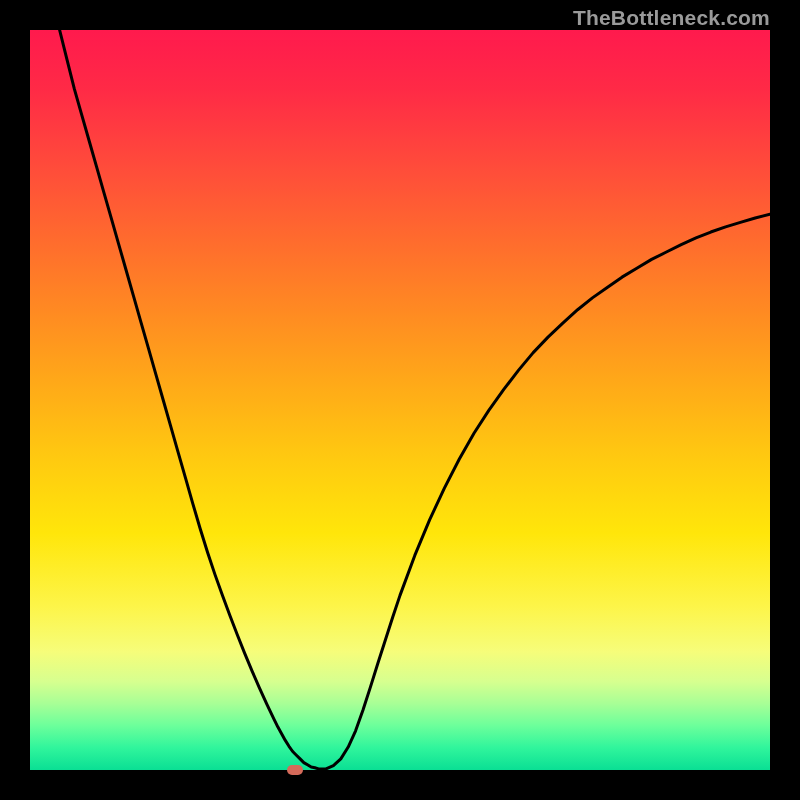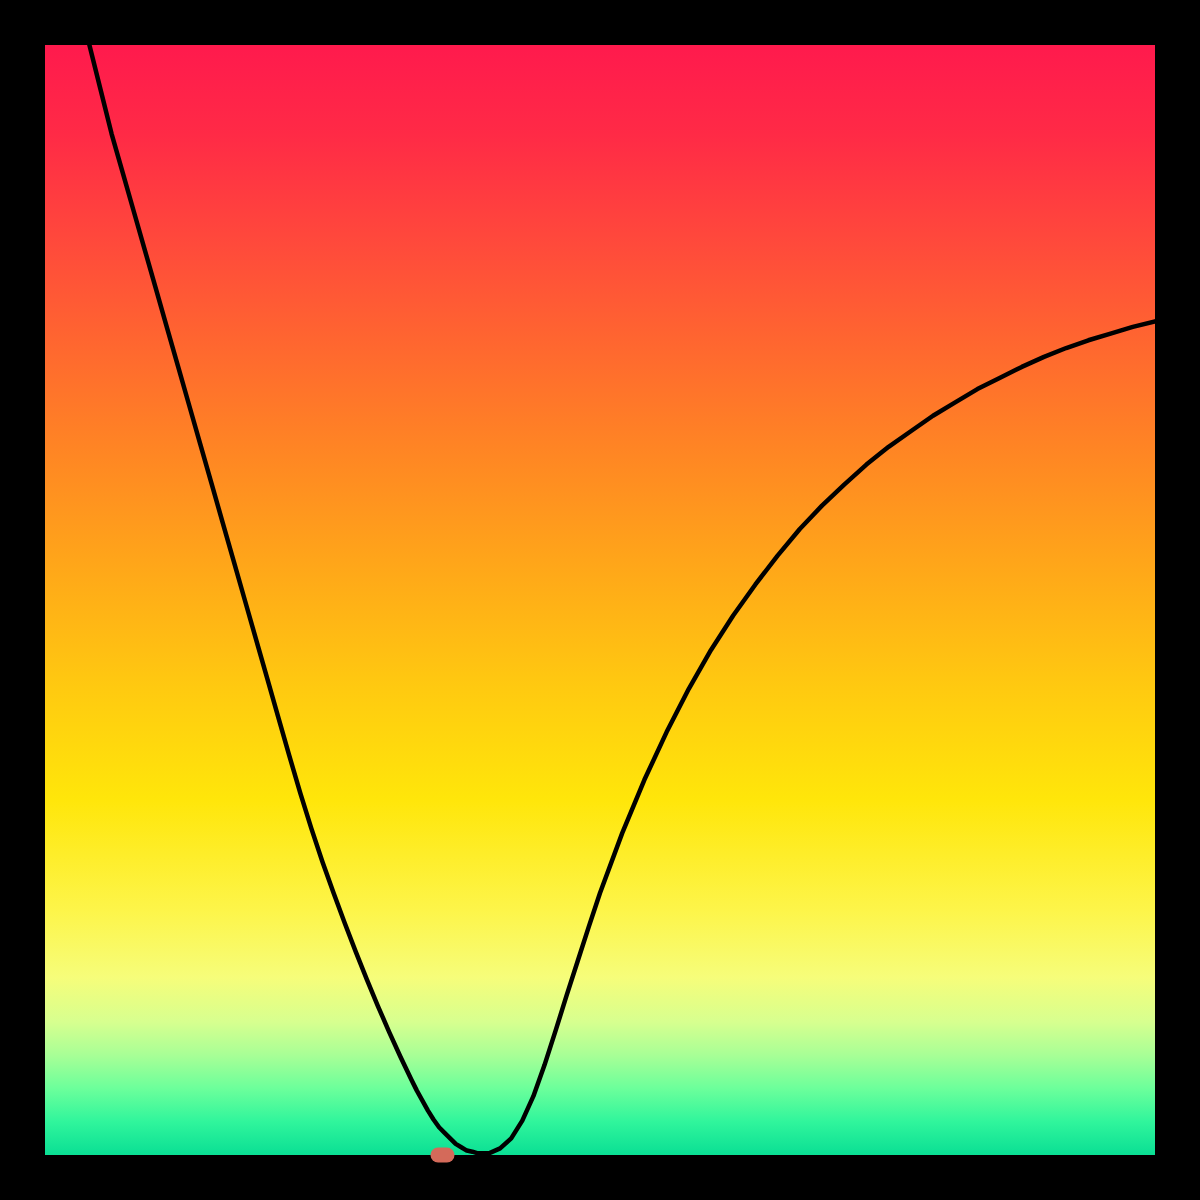--- a/index.html
+++ b/index.html
@@ -62,19 +62,20 @@
     height: 10px;
     border-radius: 6px;
     background: #d46a5a;
     transform: translate(-50%, -50%);
   }
 </style>
 </head>
 <body>
 
 <div class="frame">
+  <div class="watermark">TheBottleneck.com</div>
   <div class="plot-area">
     <svg class="curve" viewBox="0 0 740 740" preserveAspectRatio="none">
       <path id="curve-path" fill="none" stroke="#000000" stroke-width="3" stroke-linecap="round" stroke-linejoin="round" d="M0.00 -133.20 L7.40 -92.50 L14.80 -59.20 L22.20 -29.60 L29.60 0.00 L37.00 29.60 L44.40 59.20 L51.80 85.10 L59.20 111.00 L66.60 136.90 L74.00 162.80 L81.40 188.70 L88.80 214.60 L96.20 240.50 L103.60 266.40 L111.00 292.30 L118.40 318.20 L125.80 344.10 L133.20 370.00 L140.60 395.90 L148.00 421.80 L155.40 447.70 L162.80 473.60 L170.20 498.76 L177.60 522.44 L185.00 544.64 L192.40 565.36 L199.80 585.34 L207.20 604.58 L214.60 623.08 L222.00 640.84 L229.40 657.86 L236.80 674.14 L244.20 689.68 L247.90 697.08 L251.60 703.74 L255.30 710.40 L259.00 716.32 L262.70 721.50 L266.40 725.20 L270.10 728.90 L273.80 732.60 L277.50 734.82 L281.20 737.04 L284.90 737.78 L288.60 738.89 L296.00 738.89 L303.40 735.56 L310.80 728.90 L318.20 717.06 L325.60 700.78 L333.00 680.06 L340.40 657.12 L347.80 633.44 L355.20 610.50 L362.60 587.56 L370.00 565.36 L384.80 525.40 L399.60 489.88 L414.40 458.06 L429.20 429.20 L444.00 403.30 L458.80 380.36 L473.60 359.64 L488.40 340.40 L503.20 322.64 L518.00 307.10 L532.80 293.04 L547.60 279.72 L562.40 267.88 L577.20 257.52 L592.00 247.16 L606.80 238.28 L621.60 229.40 L636.40 222.00 L651.20 214.60 L666.00 207.94 L680.80 202.02 L695.60 196.84 L710.40 192.40 L725.20 187.96 L740.00 184.26"></path>
     </svg>
     <div id="marker" class="marker" style="left: 264.92px; top: 740px; background: rgb(212, 106, 90);"></div>
   </div>
 </div>
 
 </body></html>

